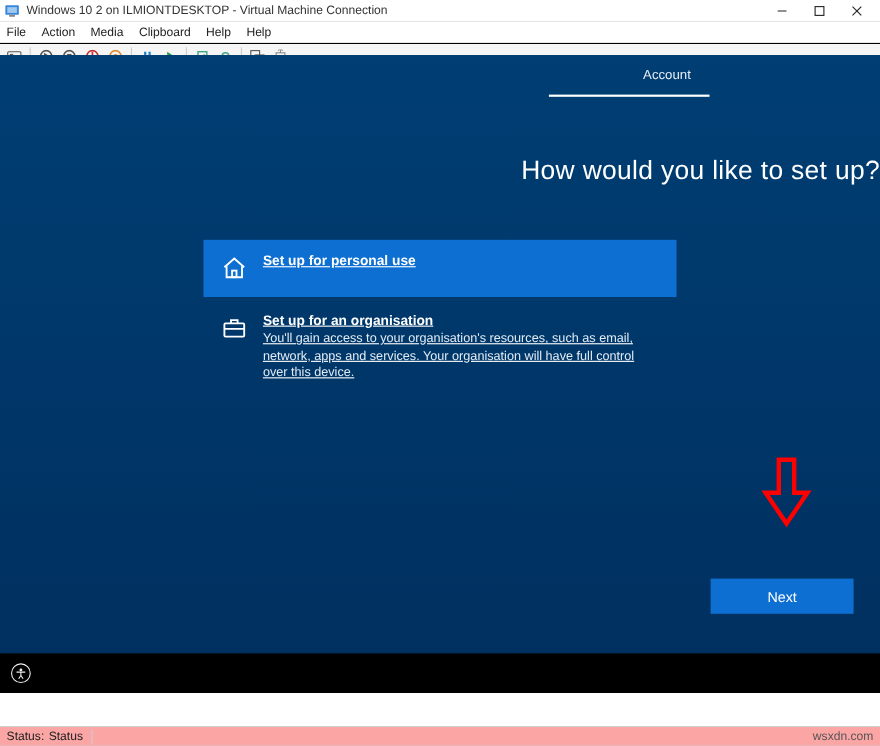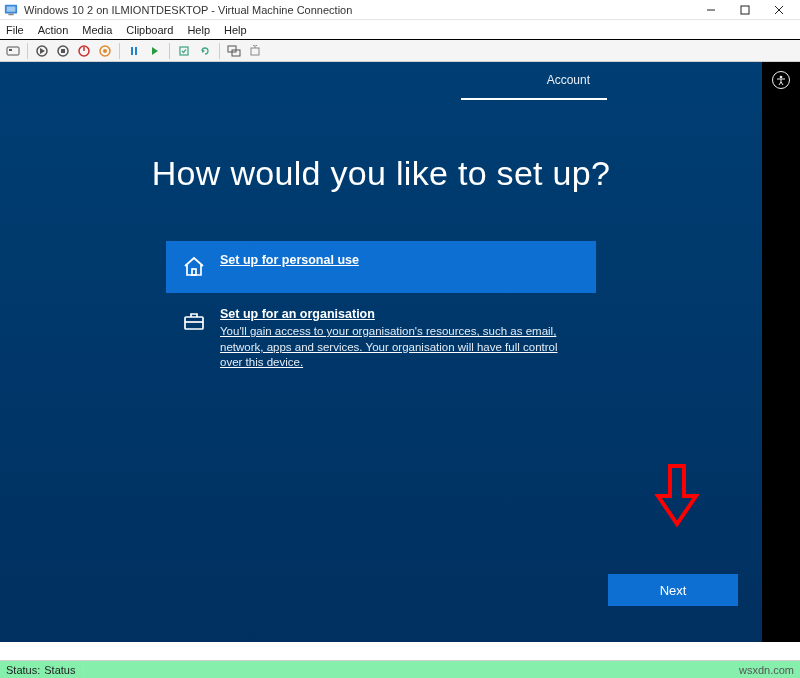--- a/index.html
+++ b/index.html
@@ -58,25 +58,25 @@
     width: 18px; height: 18px;
     display: flex; align-items: center; justify-content: center;
     font-size: 10px;
     border-radius: 2px;
   }
   .tb-sep { width:1px; height:16px; background:#ccc; margin:0 2px; }
   
   .vm-area {
     position: absolute;
     left: 0; right: 0;
-    top: 62px;
+    top: 50px;
     height: 580px;
     background: #000;
     display: flex;
-    flex-direction: row;
+    flex-direction: column;
   }
   
   .oobe {
     flex: 1;
     background: #003a6d;
     background: linear-gradient(#003e73, #003060);
     color: #fff;
     position: relative;
     overflow: hidden;
   }
@@ -96,23 +96,23 @@
   }
   .tab-underline {
     position: absolute;
     top: 36px;
     right: 155px;
     width: 146px;
     height: 2px;
     background: #fff;
   }
   .headline {
-    text-align: center;
+    text-align: right;
     font-weight: 300;
-    font-size: 34px;
+    font-size: 24px;
     letter-spacing: 0.3px;
     margin-top: 56px;
     color: #fff;
   }
   .options {
     width: 430px;
     margin: 48px auto 0;
     display: flex;
     flex-direction: column;
     gap: 2px;
@@ -154,21 +154,21 @@
     border-radius: 50%;
     position: relative;
     display: flex; align-items: center; justify-content: center;
     color: #eee;
   }
   
   .status-bar {
     position: absolute;
     left: 0; right: 0; bottom: 0;
     height: 18px;
-    background: #86efac;
+    background: #fca5a5;
     border-top: 1px solid #d0d0d0;
     font-size: 11px;
     display: flex;
     align-items: center;
     padding: 0 6px;
     color: #222;
   }
   .status-bar .sep { width:1px; height: 14px; background:#ccc; margin: 0 8px; }
   .status-right { margin-left: auto; color: #555; }
   

